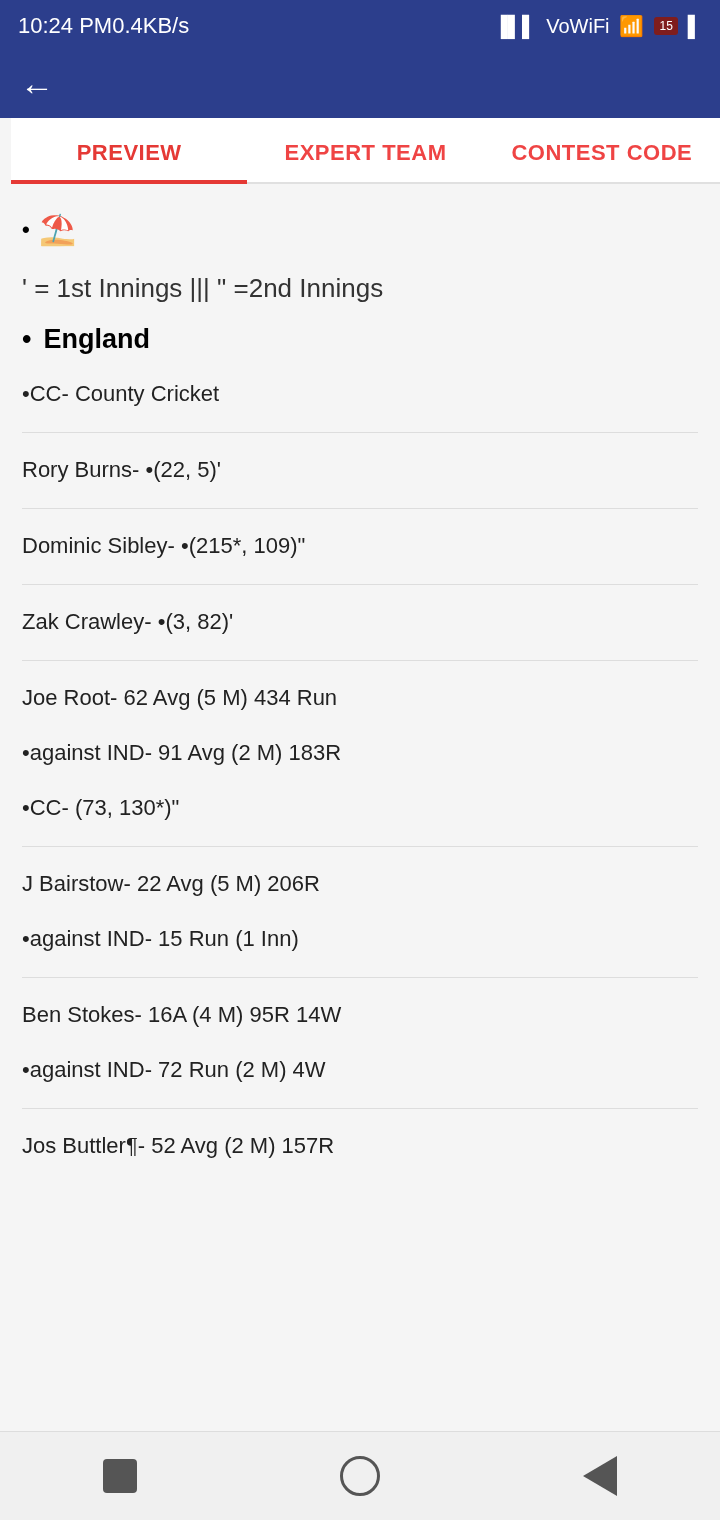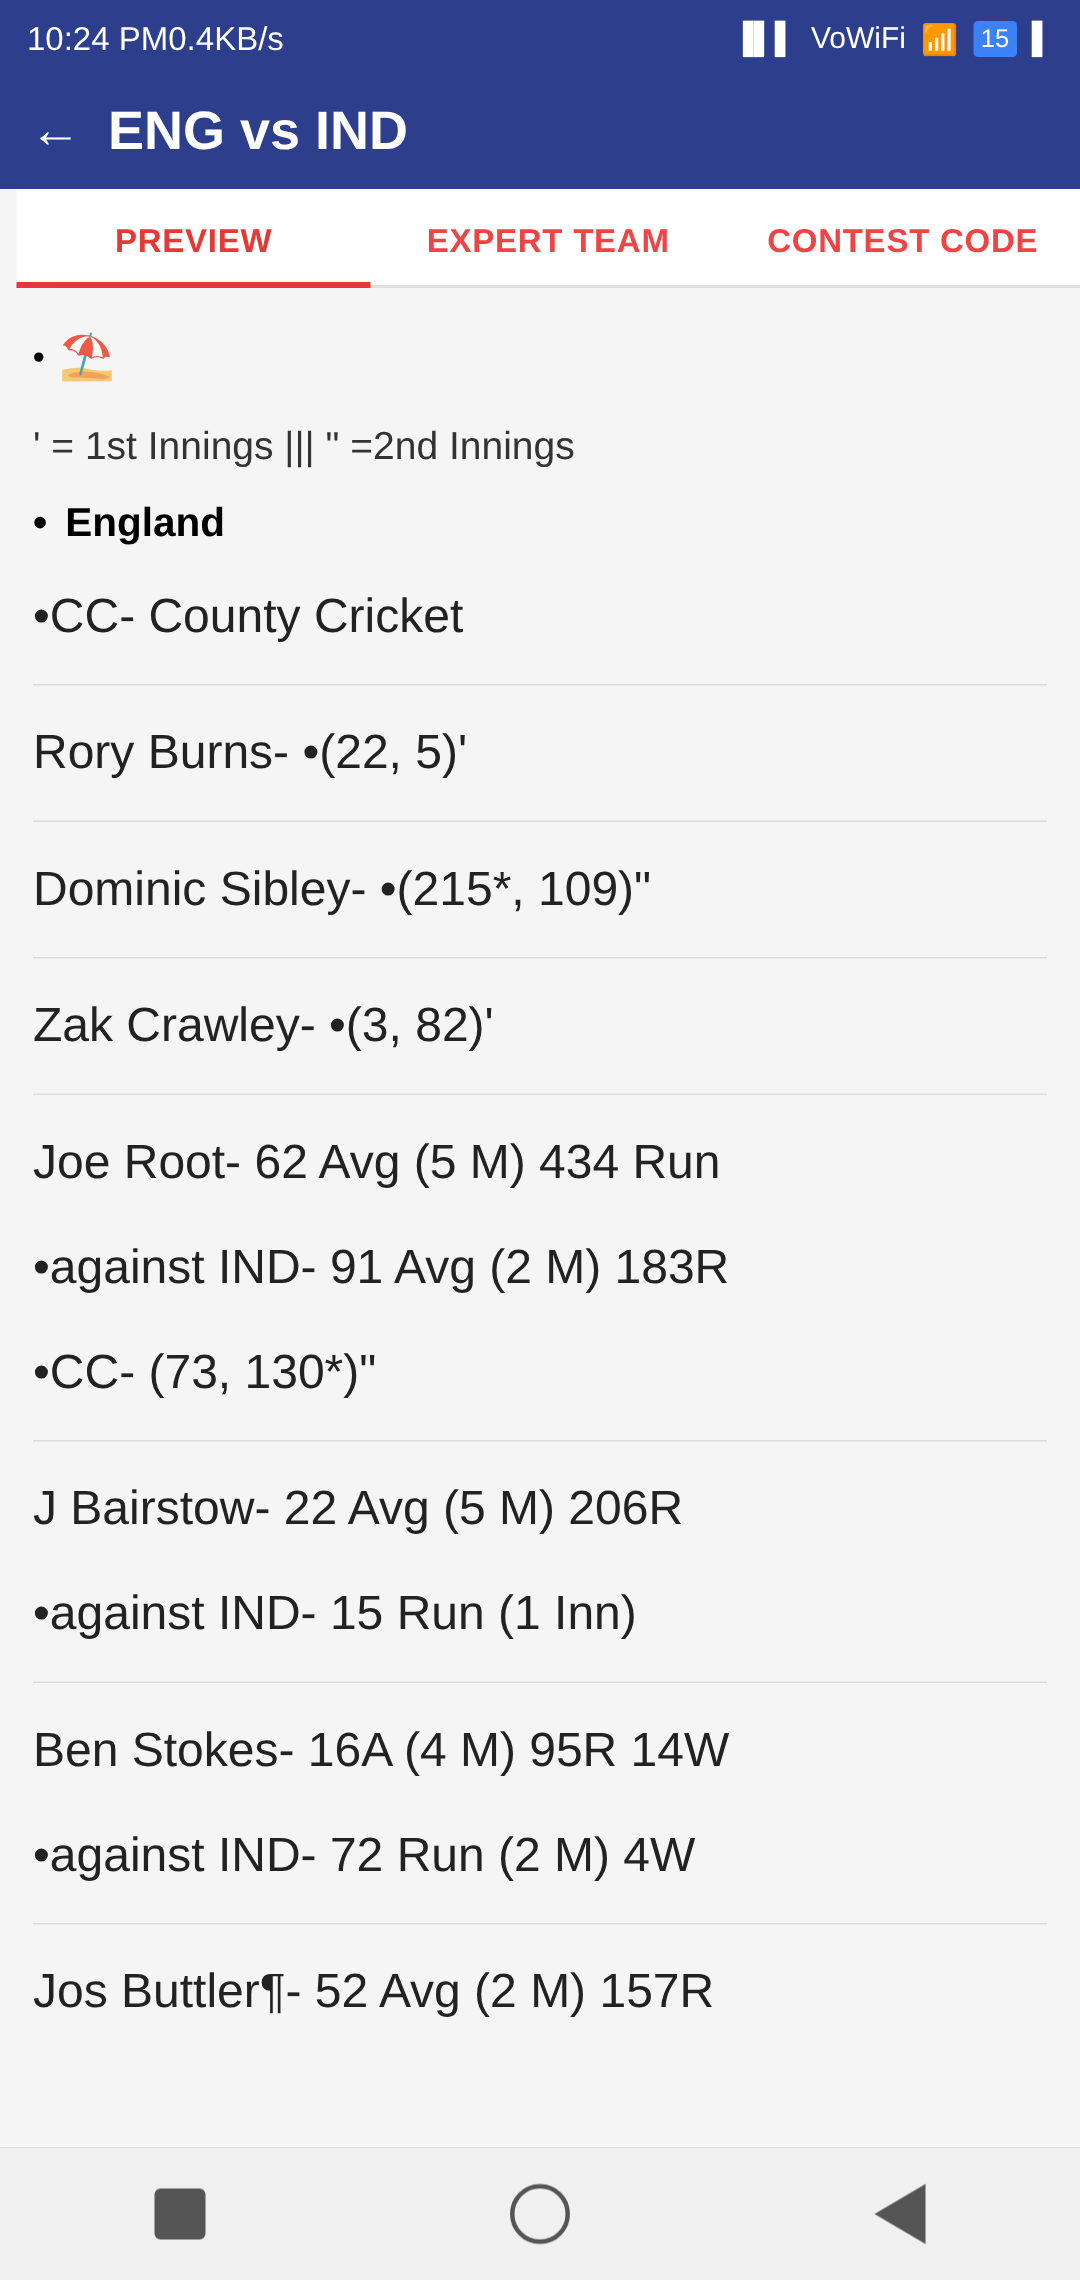--- a/index.html
+++ b/index.html
@@ -28,24 +28,24 @@
     .status-left {
       display: flex;
     }
     .status-right {
       display: flex;
       align-items: center;
       gap: 10px;
       font-size: 20px;
     }
     .battery-badge {
-      background: #3b82f6;
+      background: #7f1d1d;
       border-radius: 3px;
       padding: 2px 5px;
-      font-size: 17px;
+      font-size: 12px;
     }
 
     
     .app-header {
       background: #2c3e8c;
       color: white;
       display: flex;
       align-items: center;
       padding: 14px 20px 18px 20px;
       gap: 18px;
@@ -124,21 +124,21 @@
     .subsection-heading {
       font-size: 27px;
       font-weight: 700;
       margin-bottom: 22px;
       display: flex;
       align-items: center;
       gap: 12px;
     }
 
     .content-line {
-      font-size: 32px;
+      font-size: 22px;
       color: #222;
       margin-bottom: 22px;
       line-height: 1.5;
     }
 
     .divider {
       border: none;
       border-top: 1px solid #ddd;
       margin: 0 0 20px 0;
     }
@@ -195,21 +195,20 @@
     <span>▐▌▌</span>
     <span>Vo<br style="display:none">WiFi</span>
     <span>📶</span>
     <span class="battery-badge">15</span>
     <span>▌</span>
   </div>
 </div>
 
 <div class="app-header">
   <span class="back-arrow">←</span>
-  <span class="app-title">ENG vs IND</span>
 </div>
 
 <div class="tabs-bar">
   <div class="tab-item active">
     <span>PREVIEW</span>
   </div>
   <div class="tab-item">
     <span>EXPERT TEAM</span>
   </div>
   <div class="tab-item">

